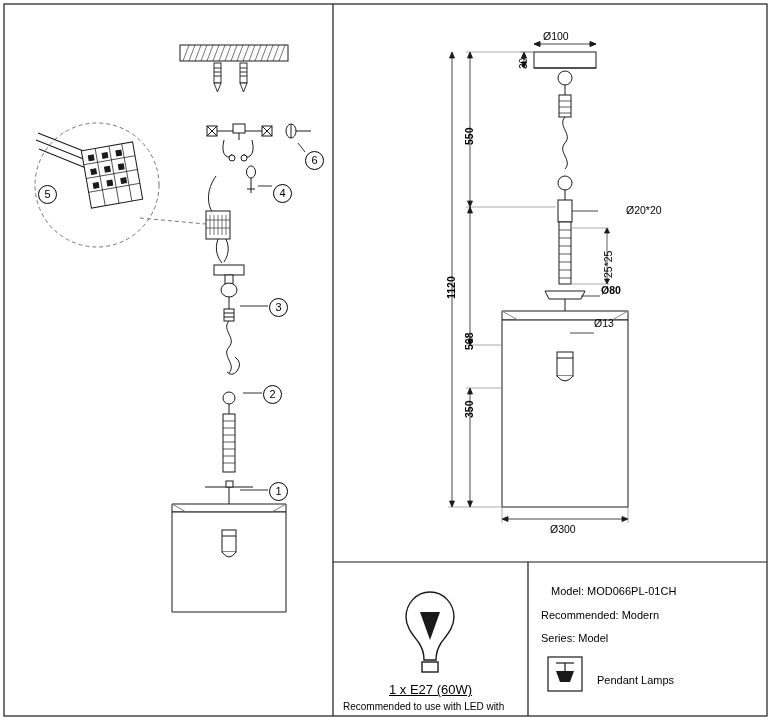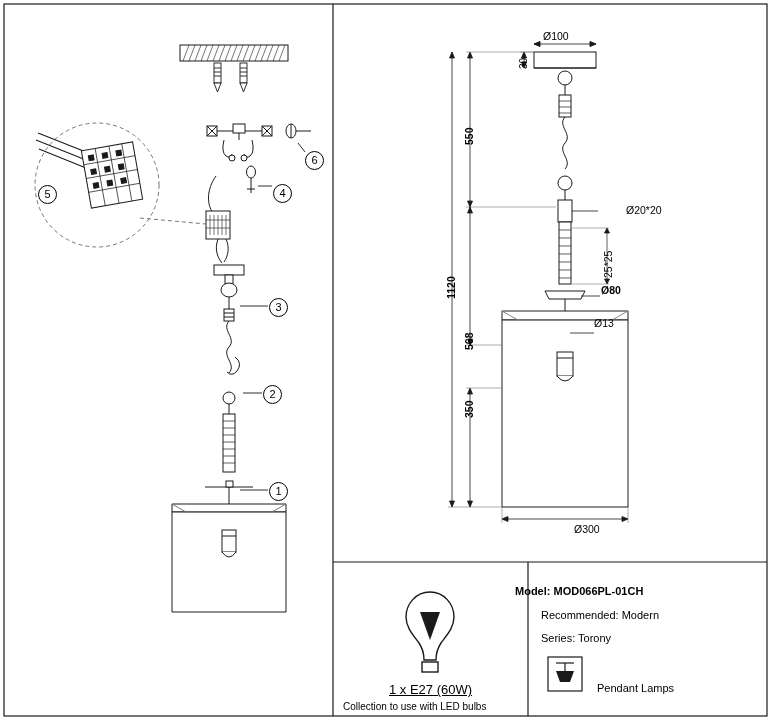--- a/index.html
+++ b/index.html
@@ -374,23 +374,23 @@
   <div class="txt dim" style="left:543px; top:31px;">Ø100</div>
   <div class="txt small rot" style="left:519px; top:69px; transform:rotate(-90deg);">30</div>
   <div class="txt dim rot" style="left:464px; top:145px; transform:rotate(-90deg); font-weight:bold;">550</div>
   <div class="txt dim rot" style="left:446px; top:299px; transform:rotate(-90deg); font-weight:bold;">1120</div>
   <div class="txt dim rot" style="left:464px; top:350px; transform:rotate(-90deg); font-weight:bold;">568</div>
   <div class="txt dim rot" style="left:464px; top:418px; transform:rotate(-90deg); font-weight:bold;">350</div>
   <div class="txt dim rot" style="left:603px; top:278px; transform:rotate(-90deg);">25*25</div>
   <div class="txt dim" style="left:597px; top:205px;margin-left:29px;">Ø20*20</div>
   <div class="txt dim" style="left:601px; top:285px;font-weight:bold;">Ø80</div>
   <div class="txt dim" style="left:594px; top:318px;">Ø13</div>
-  <div class="txt dim" style="left:550px; top:524px;margin-left:24px;">Ø300</div>
+  <div class="txt dim" style="left:550px; top:524px;">Ø300</div>
 
   <div class="txt" style="left:389px; top:683px; font-size:13px;text-decoration:underline;">1 x E27 (60W)</div>
-  <div class="txt small" style="left:343px; top:702px;">Collection to use with LED bulbs</div>
-
-  <div class="info-line" style="left:515px; top:585px;font-weight:bold;">Model: MOD066PL-01CH</div>
+  <div class="txt small" style="left:343px; top:702px;">Recommended to use with LED with</div>
+
+  <div class="info-line" style="left:551px; top:585px;">Model: MOD066PL-01CH</div>
   <div class="info-line" style="left:541px; top:609px;">Recommended: Modern</div>
-  <div class="info-line" style="left:541px; top:632px;">Series: Torony</div>
-  <div class="info-line" style="left:597px; top:674px;margin-top:8px;">Pendant Lamps</div>
+  <div class="info-line" style="left:541px; top:632px;">Series: Model</div>
+  <div class="info-line" style="left:597px; top:674px;">Pendant Lamps</div>
 
 </div>
 
 </body></html>

